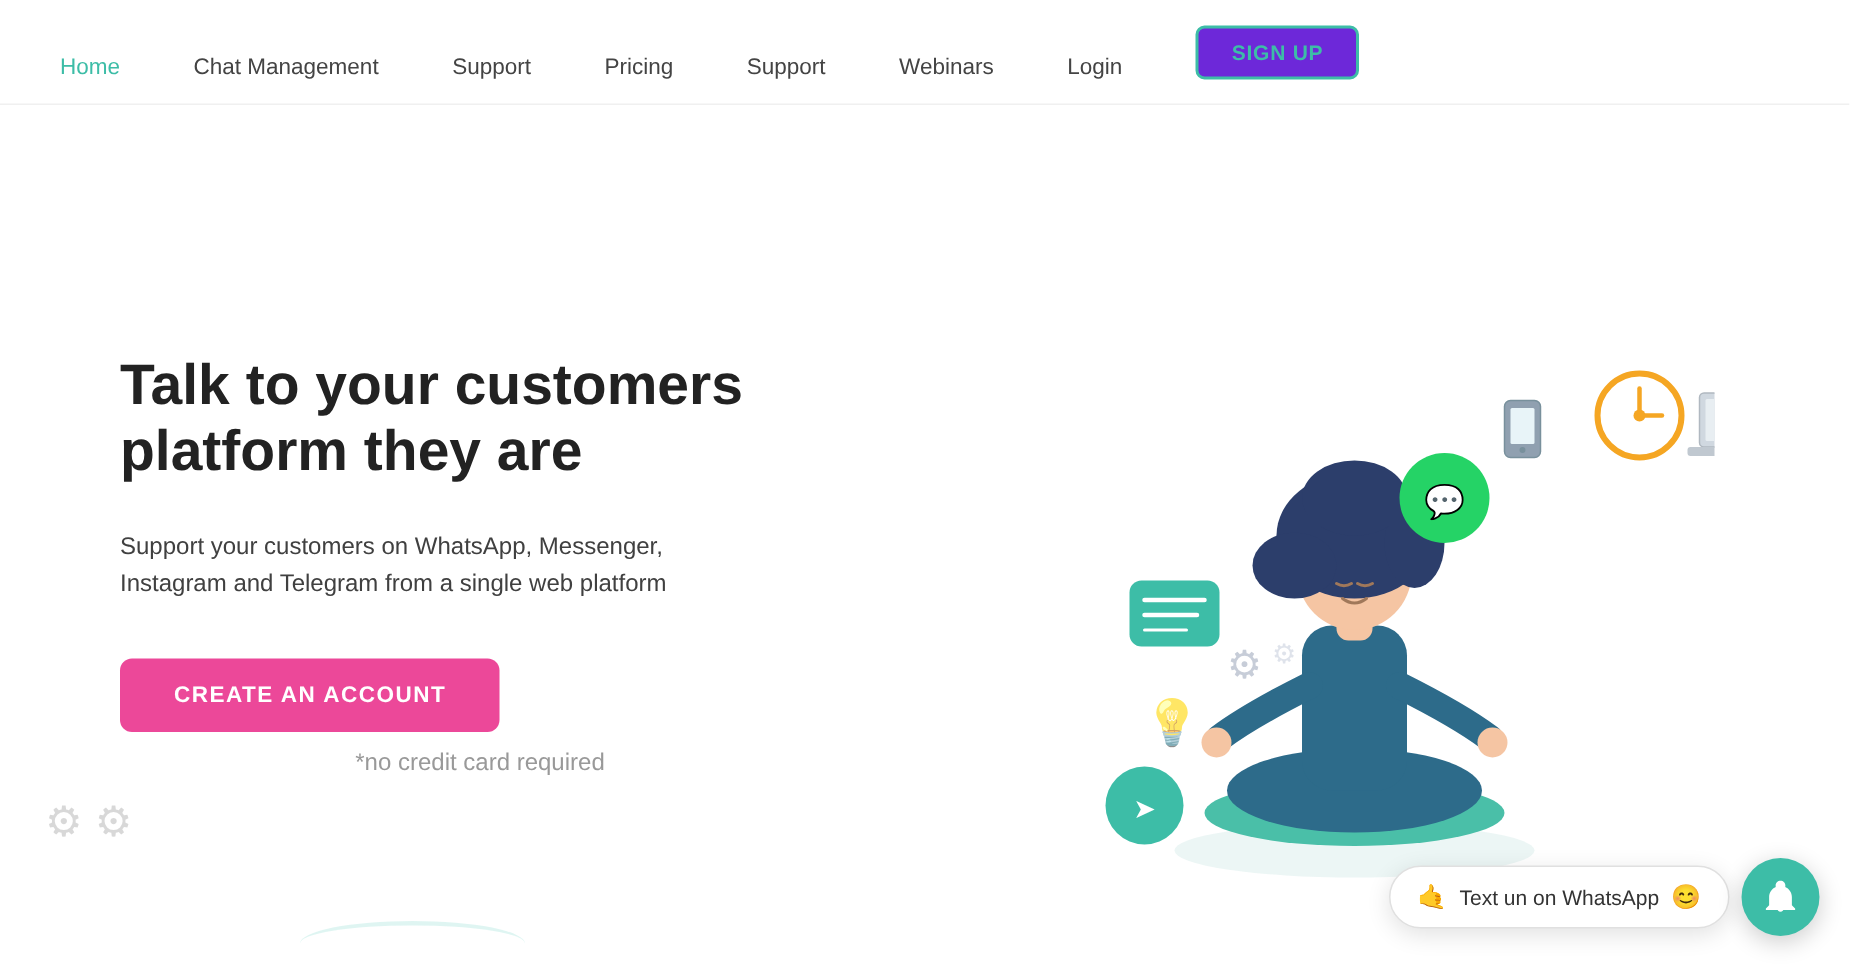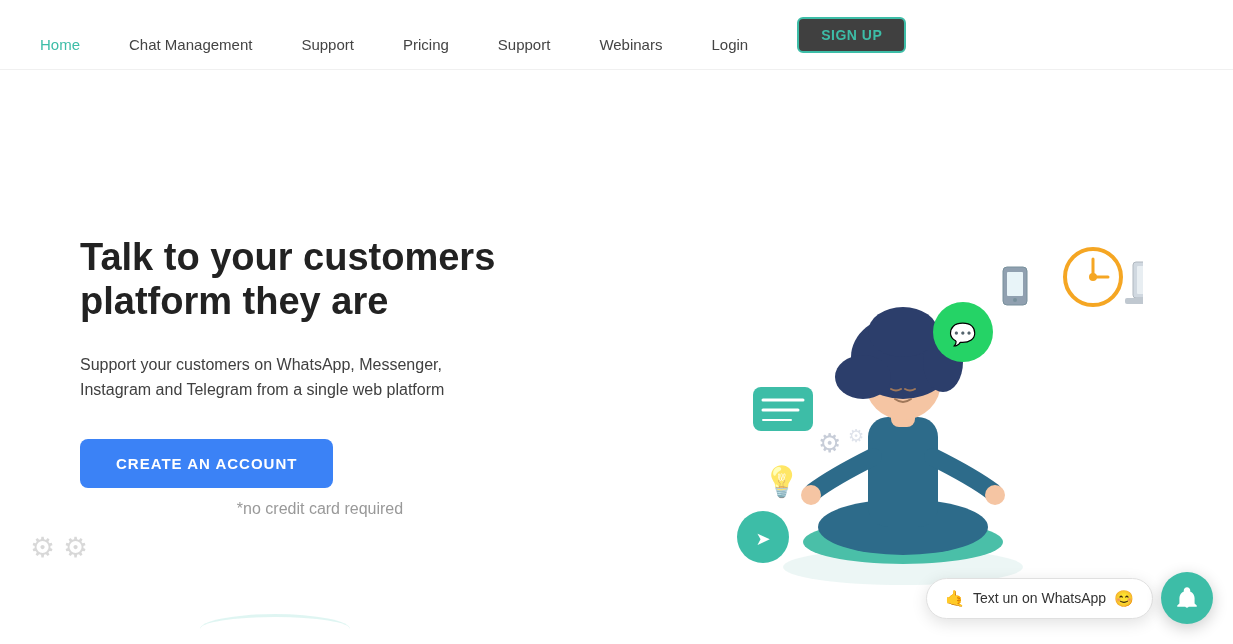--- a/index.html
+++ b/index.html
@@ -17,41 +17,41 @@
     }
     .logo-icon svg { width: 24px; height: 24px; fill: white; }
     .logo-text { font-size: 22px; font-weight: 600; color: #333; }
     .nav-links { display: flex; align-items: flex-end; gap: 49px; }
     .nav-link {
       font-size: 15px; color: #444; text-decoration: none; cursor: pointer;
       background: none; border: none; font-family: inherit;
     }
     .nav-link.active { color: #3dbda7; }
     .btn-signup {
-      border: 2px solid #3dbda7; color: #3dbda7; background: #404040;
+      border: 2px solid #3dbda7; color: #3dbda7; background: #6d28d9;
       padding: 8px 22px; border-radius: 6px; font-size: 14px; font-weight: 700;
       cursor: pointer; letter-spacing: 0.5px;
     }
 
     
     .main-content {
       display: flex; align-items: center; justify-content: space-between;
       padding: 40px 80px 0 80px; height: calc(644px - 70px); position: relative;
     }
     .hero-text { flex: 0 0 480px; }
     .hero-title {
       font-size: 38px; font-weight: 800; color: #222; line-height: 1.15;
       margin-bottom: 28px;
     }
     .hero-subtitle {
       font-size: 16px; color: #404040; line-height: 1.6; margin-bottom: 36px;
       max-width: 420px;
     }
     .btn-cta {
-      background: #3b82f6; color: white; border: none; padding: 16px 36px;
+      background: #ec4899; color: white; border: none; padding: 16px 36px;
       border-radius: 8px; font-size: 15px; font-weight: 800; cursor: pointer;
       letter-spacing: 1px; text-transform: uppercase;
     }
     .no-credit { font-size: 16px; color: #999; margin-top: 12px; text-align: center; }
 
     
     .hero-illustration {
       flex: 0 0 500px; height: 480px; position: relative;
       display: flex; align-items: center; justify-content: center;
     }

